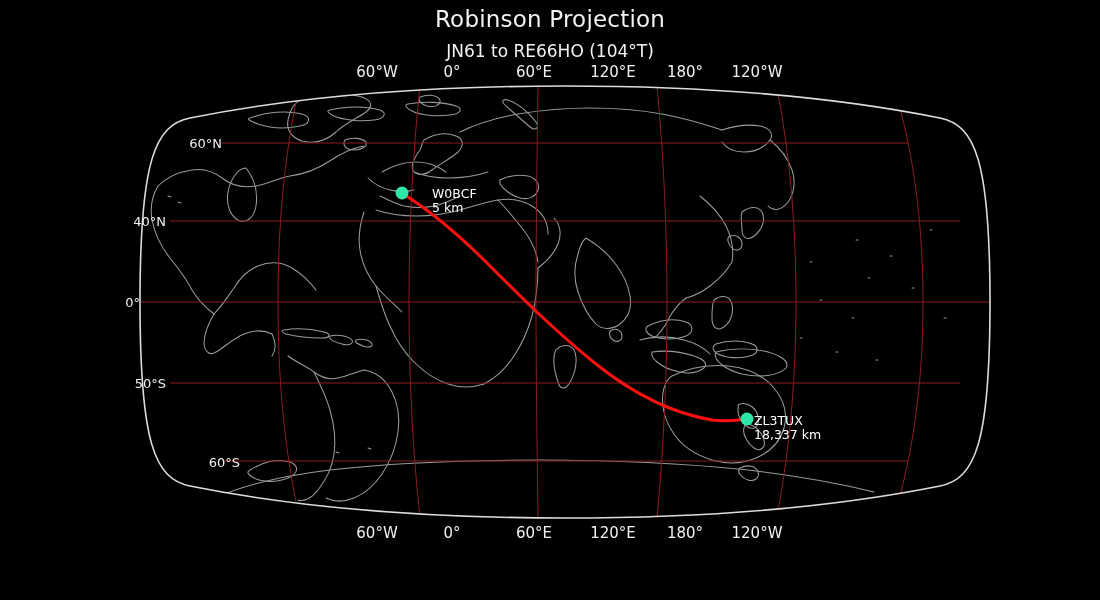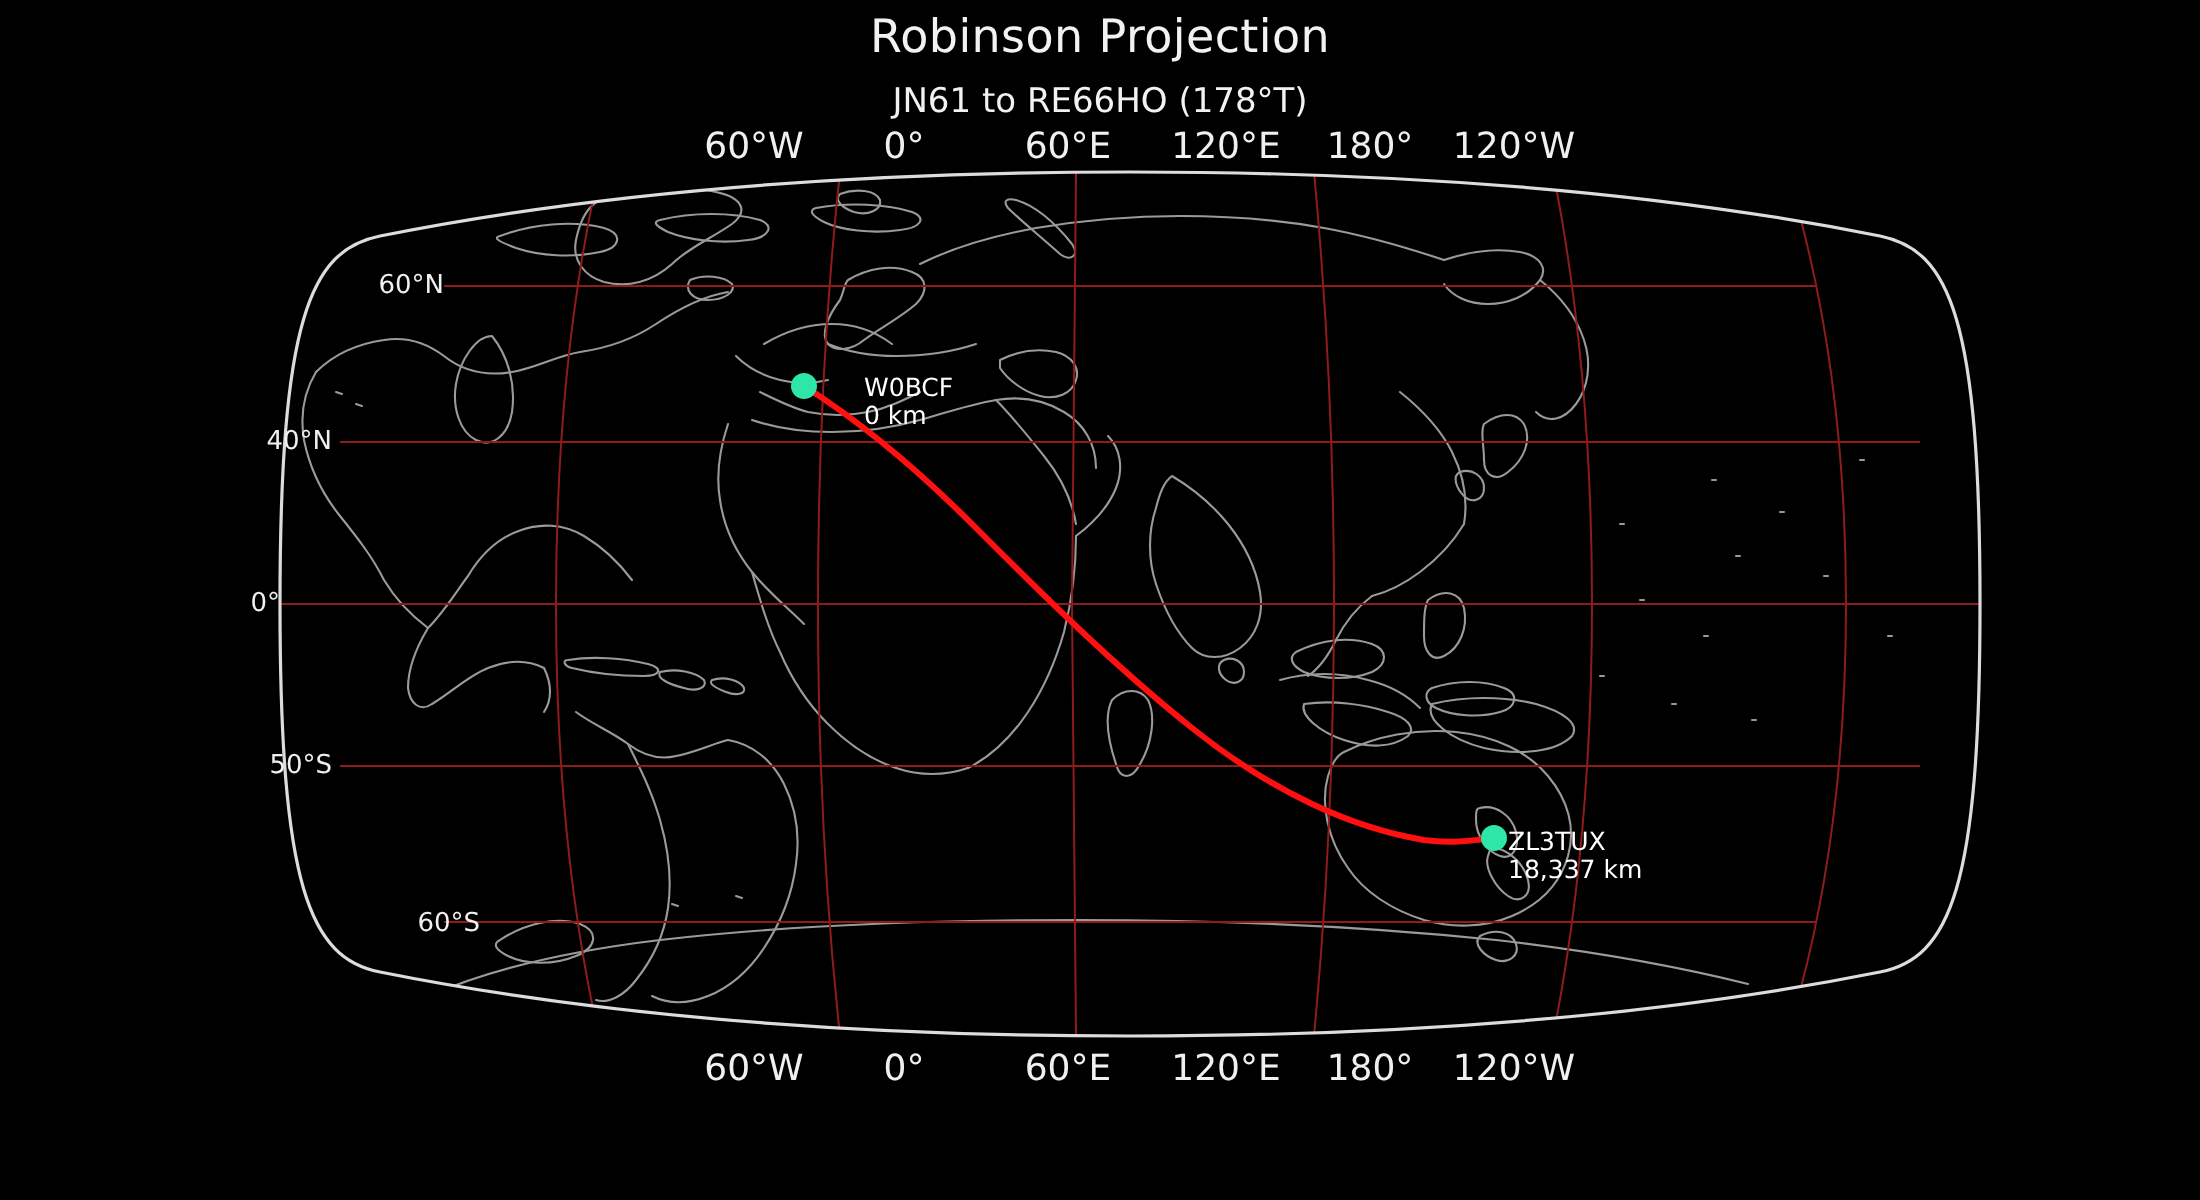--- a/index.html
+++ b/index.html
@@ -15,40 +15,40 @@
     font-size:23px;color:#f2f2f2;letter-spacing:.2px;
   }
   .subtitle{
     position:absolute;left:0;top:41px;width:1100px;text-align:center;
     font-size:17px;color:#f2f2f2;
   }
 
   svg#map{position:absolute;left:0;top:0;width:1100px;height:600px;display:block;}
 
   .axlabel{
-    position:absolute;font-size:18px;color:#f0f0f0;white-space:nowrap;
+    position:absolute;font-size:15px;color:#f0f0f0;white-space:nowrap;
     transform:translateX(-50%);
   }
   .latlabel{
     position:absolute;font-size:13px;color:#f0f0f0;white-space:nowrap;
     transform:translate(-100%,-50%);
   }
   .stationlabel{
     position:absolute;font-size:12.5px;color:#ffffff;white-space:nowrap;
     line-height:14px;
   }
   .stationlabel .dist{display:block;}
 </style>
 </head>
 <body>
 
 <div id="stage">
 
   <div class="title">Robinson Projection</div>
-  <div class="subtitle">JN61 to RE66HO (178°T)</div>
+  <div class="subtitle">JN61 to RE66HO (104°T)</div>
 
   <svg id="map" viewBox="0 0 1100 600" preserveAspectRatio="none">
     <defs>
       <clipPath id="globeClip">
         <path id="globeShapeClip" d="M565,86 C700,86 830,96 940,118 C975,125 990,160 990,302 C990,444 975,479 940,486 C830,508 700,518 565,518 C430,518 300,508 190,486 C155,479 140,444 140,302 C140,160 155,125 190,118 C300,96 430,86 565,86 Z"></path>
       </clipPath>
     </defs>
 
     <g clip-path="url(#globeClip)">
       <rect x="130" y="80" width="870" height="446" fill="#000000"></rect>
@@ -251,20 +251,20 @@
   <div class="axlabel" style="left:757px;top:524px">120°W</div>
 
   <div class="latlabel" style="left:222px;top:143px">60°N</div>
   <div class="latlabel" style="left:166px;top:221px">40°N</div>
   <div class="latlabel" style="left:140px;top:302px">0°</div>
   <div class="latlabel" style="left:166px;top:383px">50°S</div>
   <div class="latlabel" style="left:240px;top:462px">60°S</div>
 
   <div class="stationlabel" style="left:432px;top:187px">
     <span>W0BCF</span>
-    <span class="dist">0 km</span>
+    <span class="dist">5 km</span>
   </div>
   <div class="stationlabel" style="left:754px;top:414px">
     <span>ZL3TUX</span>
     <span class="dist">18,337 km</span>
   </div>
 
 </div>
 
 </body></html>

